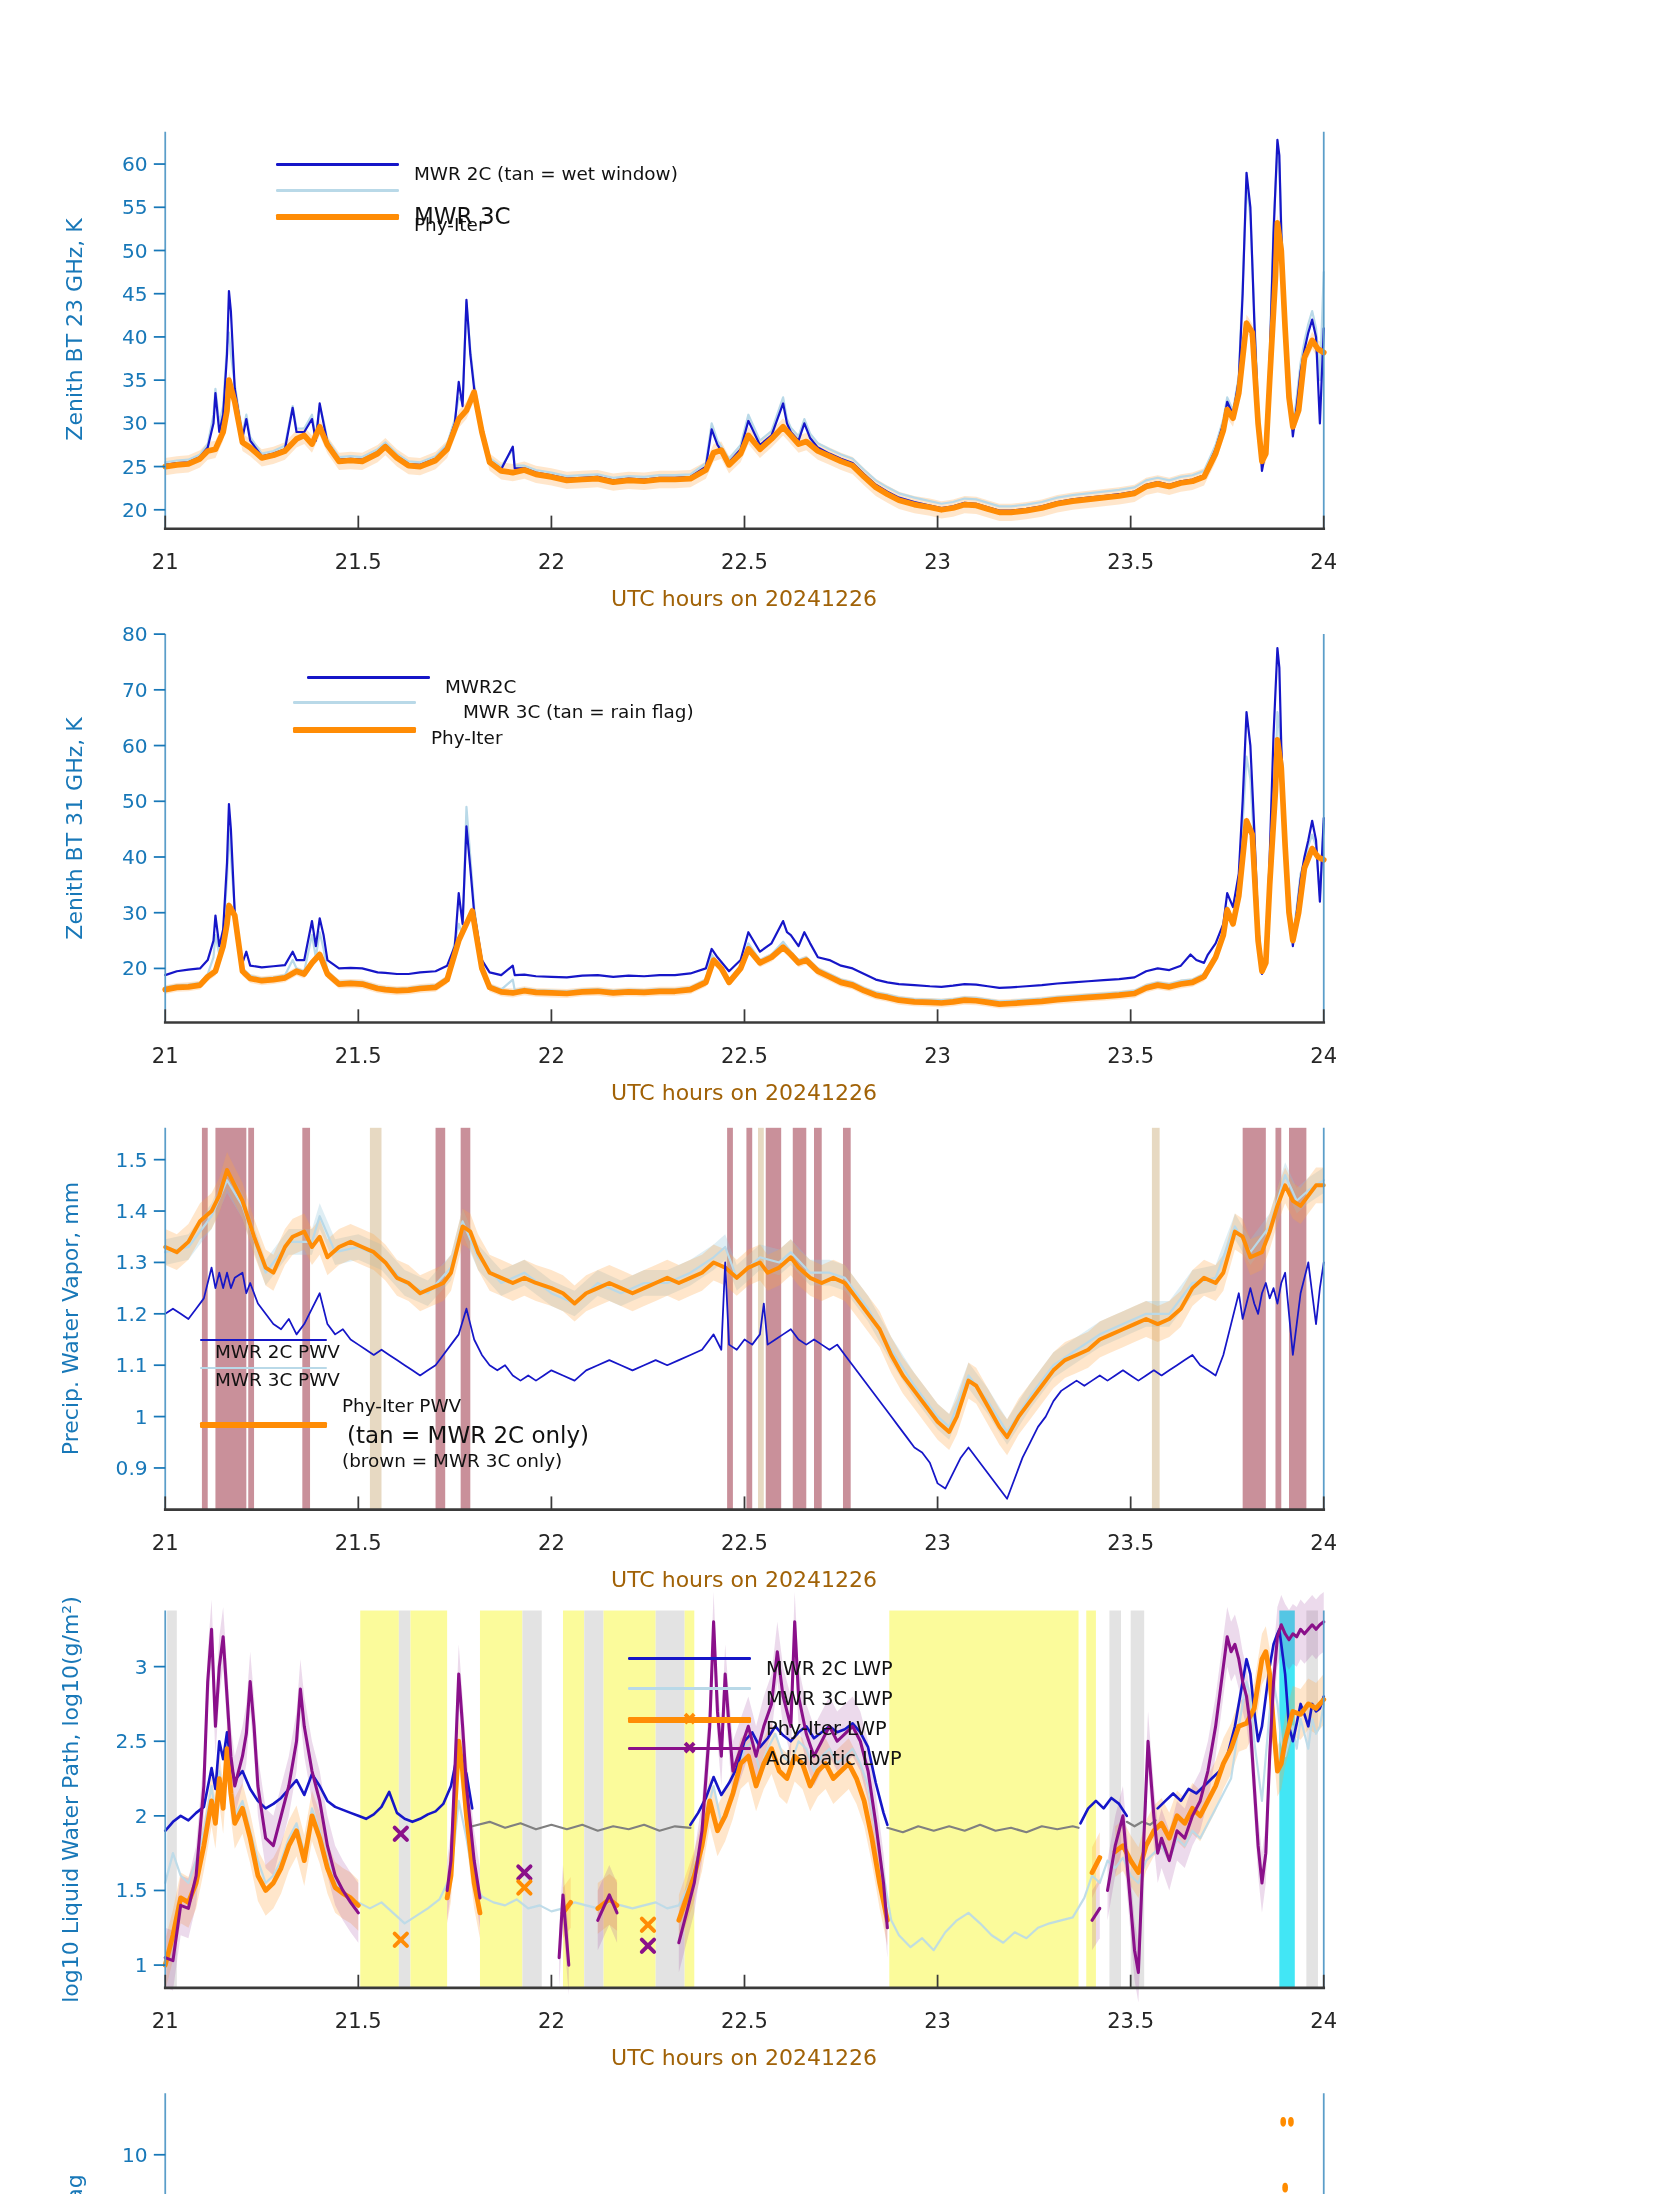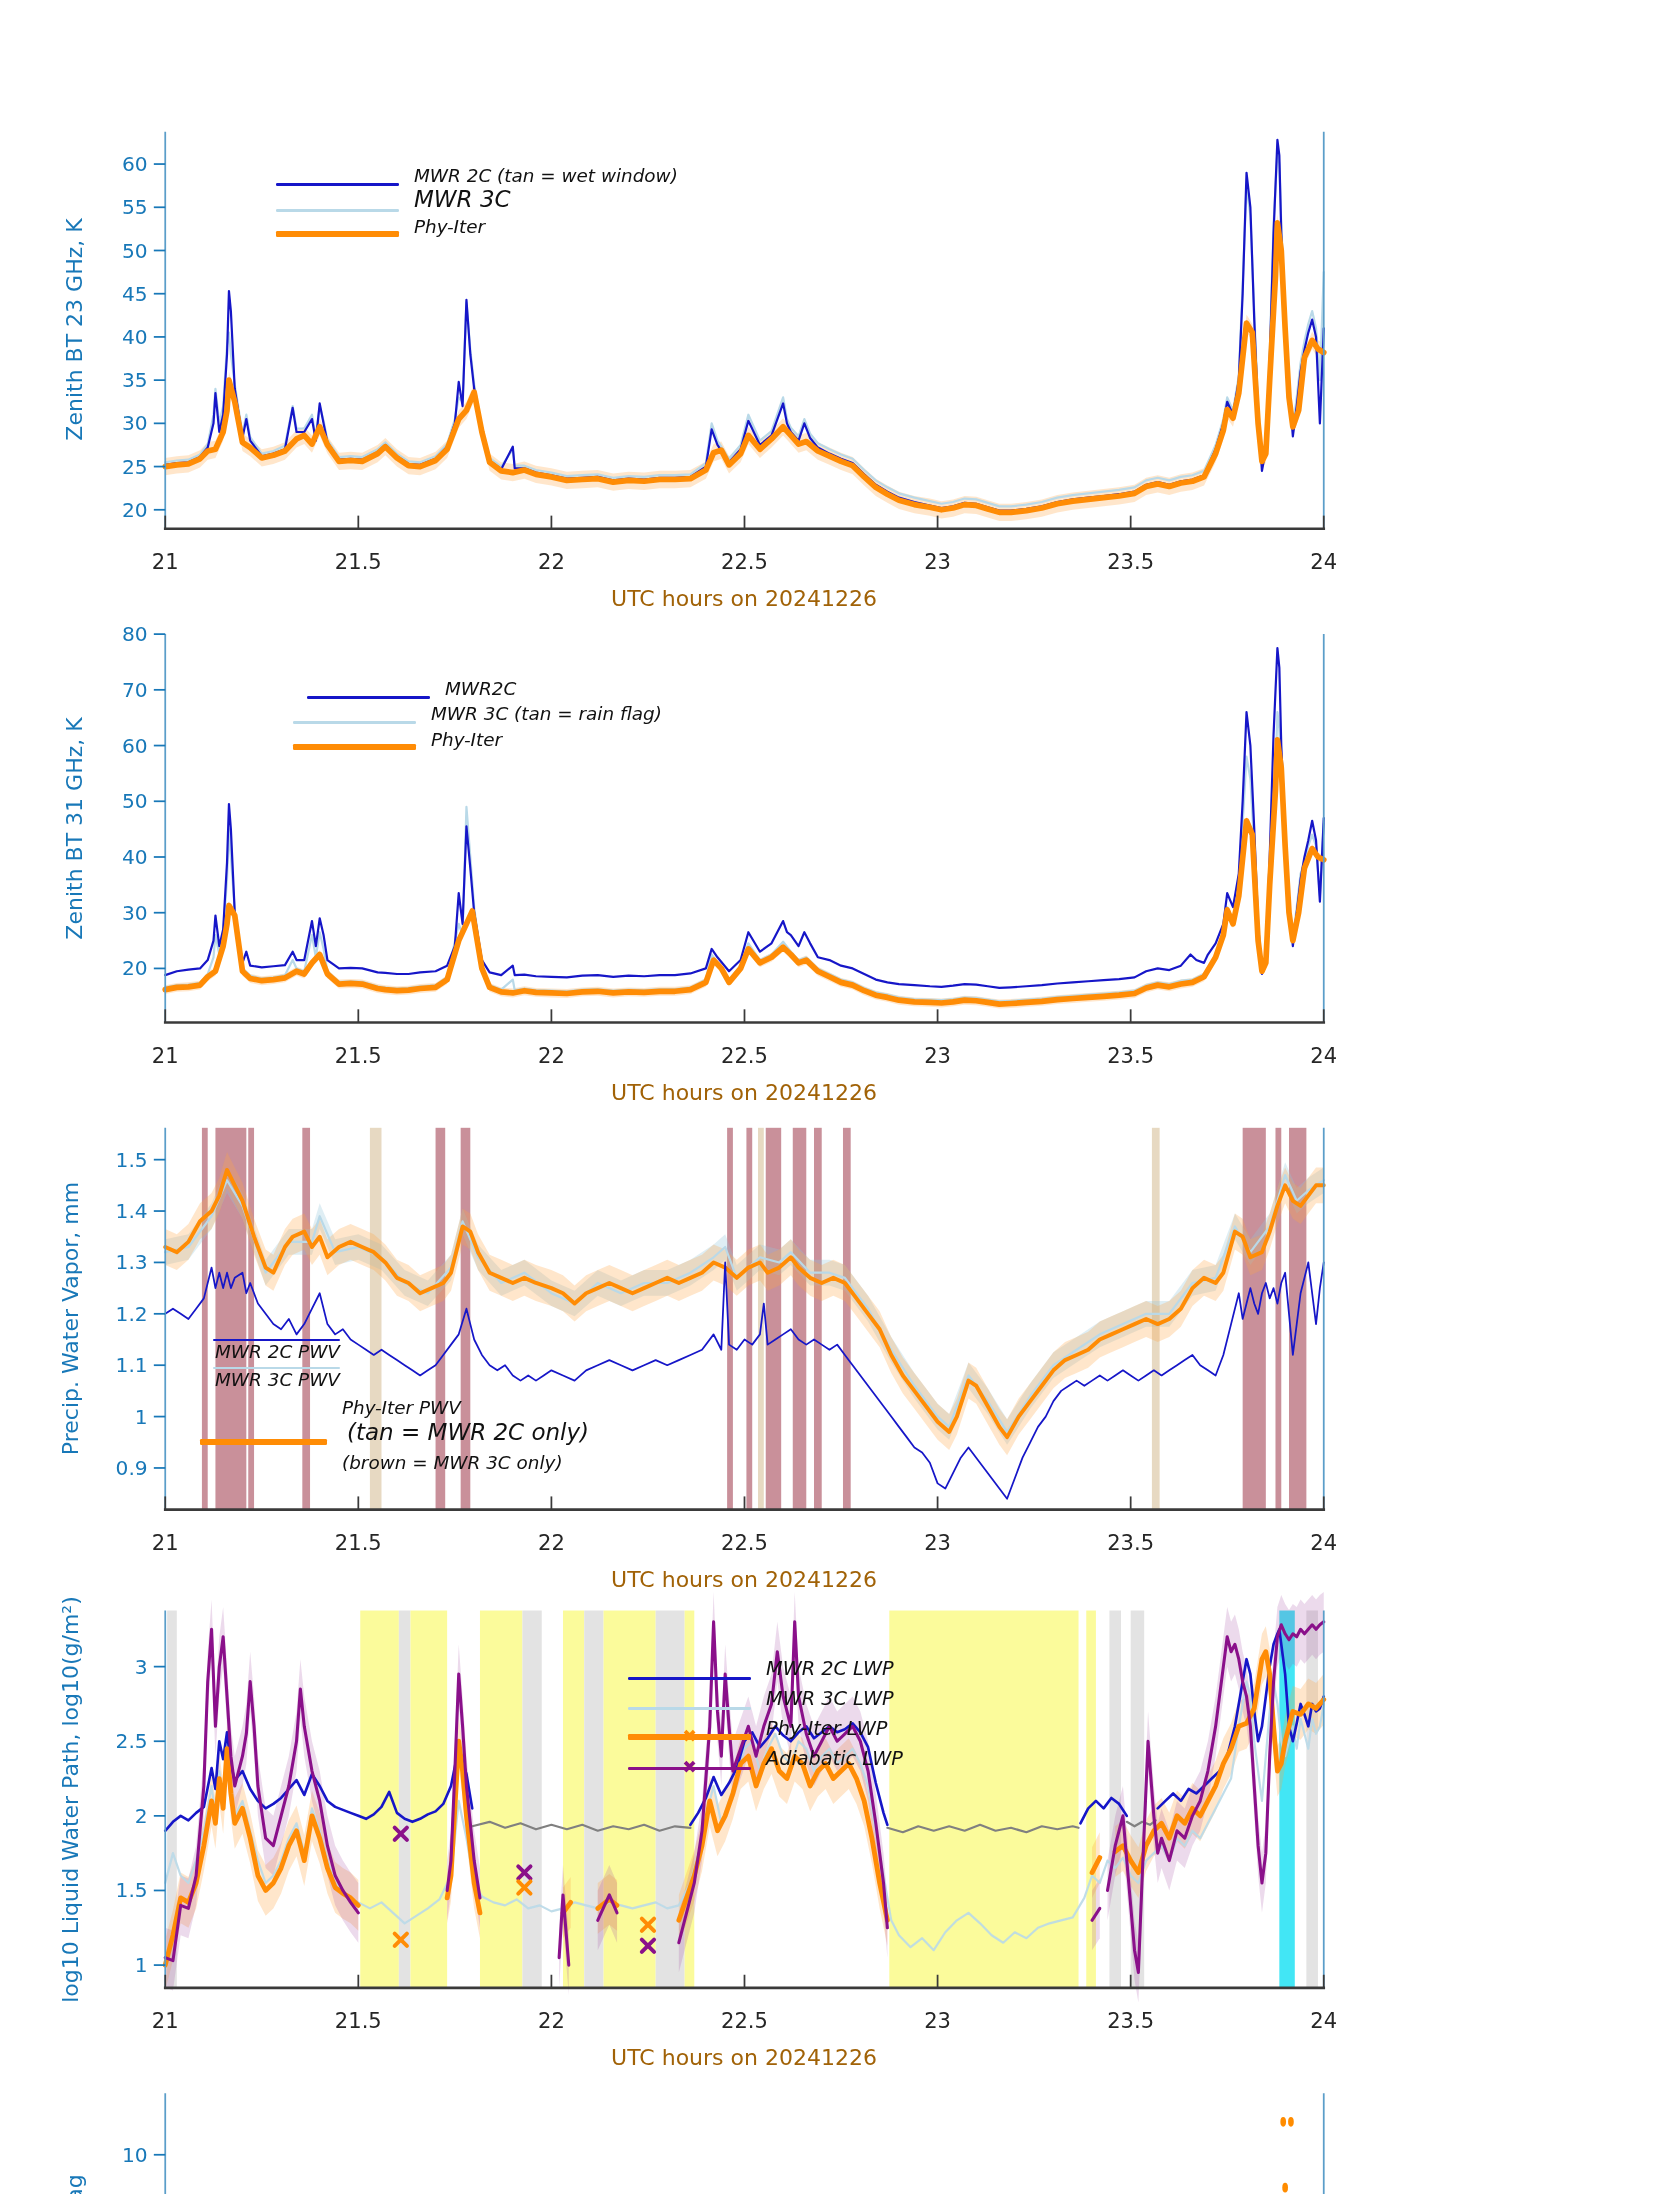--- a/index.html
+++ b/index.html
@@ -2,21 +2,21 @@
 <html style="font-size:7px"><head>
 <meta charset="utf-8">
 <style>
   html,body{margin:0;padding:0;background:#fff;}
   #page{position:relative;width:1679px;height:2633px;background:#ffffff;
         font-family:"DejaVu Sans",sans-serif;overflow:hidden;}
   #chart-svg{position:absolute;left:0;top:0;}
   .ylabel{position:absolute;color:#1878b8;font-size:22px;text-align:center;
           transform:rotate(-90deg);transform-origin:center center;width:483px;height:27px;line-height:27px;}
   .xlabel{position:absolute;color:#a16207;font-size:22px;text-align:center;width:614px;}
-  .legend-row{position:absolute;height:23px;display:flex;align-items:flex-end;font-style:italic;}
+  .legend-row{position:absolute;height:23px;display:flex;align-items:flex-start;}
   .legend-line{display:inline-block;border-radius:1.3px;position:relative;}
   .legend-label{color:#111;font-size:19.3px;margin-left:15px;white-space:nowrap;}
   .legend-marker{position:absolute;left:50%;top:50%;transform:translate(-50%,-50%);
                  font-size:17.6px;font-weight:bold;line-height:1;}
 </style>
 </head>
 <body>
 <div id="page">
 
 <svg id="chart-svg" width="1679" height="2633" viewBox="0 0 3825 6000">
@@ -527,21 +527,21 @@
         <span class="legend-label" style="font-size: 23px; margin-top: 14px;">MWR 3C</span>
       </div>
       <div class="legend-row" style="left: 276px; top: 214px;">
         <span class="legend-line" style="width: 123px; height: 6.1px; background: rgb(255, 140, 5);"></span>
         <span class="legend-label" style="font-size: 18.4px;">Phy-Iter</span>
       </div>
       <div class="legend-row" style="left: 307px; top: 676px;">
         <span class="legend-line" style="width: 123px; height: 3.1px; background: rgb(22, 22, 200);"></span>
         <span class="legend-label" style="font-size: 18.4px;">MWR2C</span>
       </div>
-      <div class="legend-row" style="left: 293px; top: 701px;">
+      <div class="legend-row" style="left: 293px; top: 701px; gap: 32px;">
         <span class="legend-line" style="width: 123px; height: 3.1px; background: rgb(185, 217, 232);"></span>
         <span class="legend-label" style="font-size: 18.4px;">MWR 3C (tan = rain flag)</span>
       </div>
       <div class="legend-row" style="left: 293px; top: 727px;">
         <span class="legend-line" style="width: 123px; height: 6.1px; background: rgb(255, 140, 5);"></span>
         <span class="legend-label" style="font-size: 18.4px;">Phy-Iter</span>
       </div>
       <div class="legend-row" style="left: 200px; top: 1339px; flex-direction: column;">
         <span class="legend-line" style="width: 127px; height: 3.1px; background: rgb(22, 22, 200);"></span>
         <span class="legend-label" style="font-size: 18.4px;">MWR 2C PWV</span>

